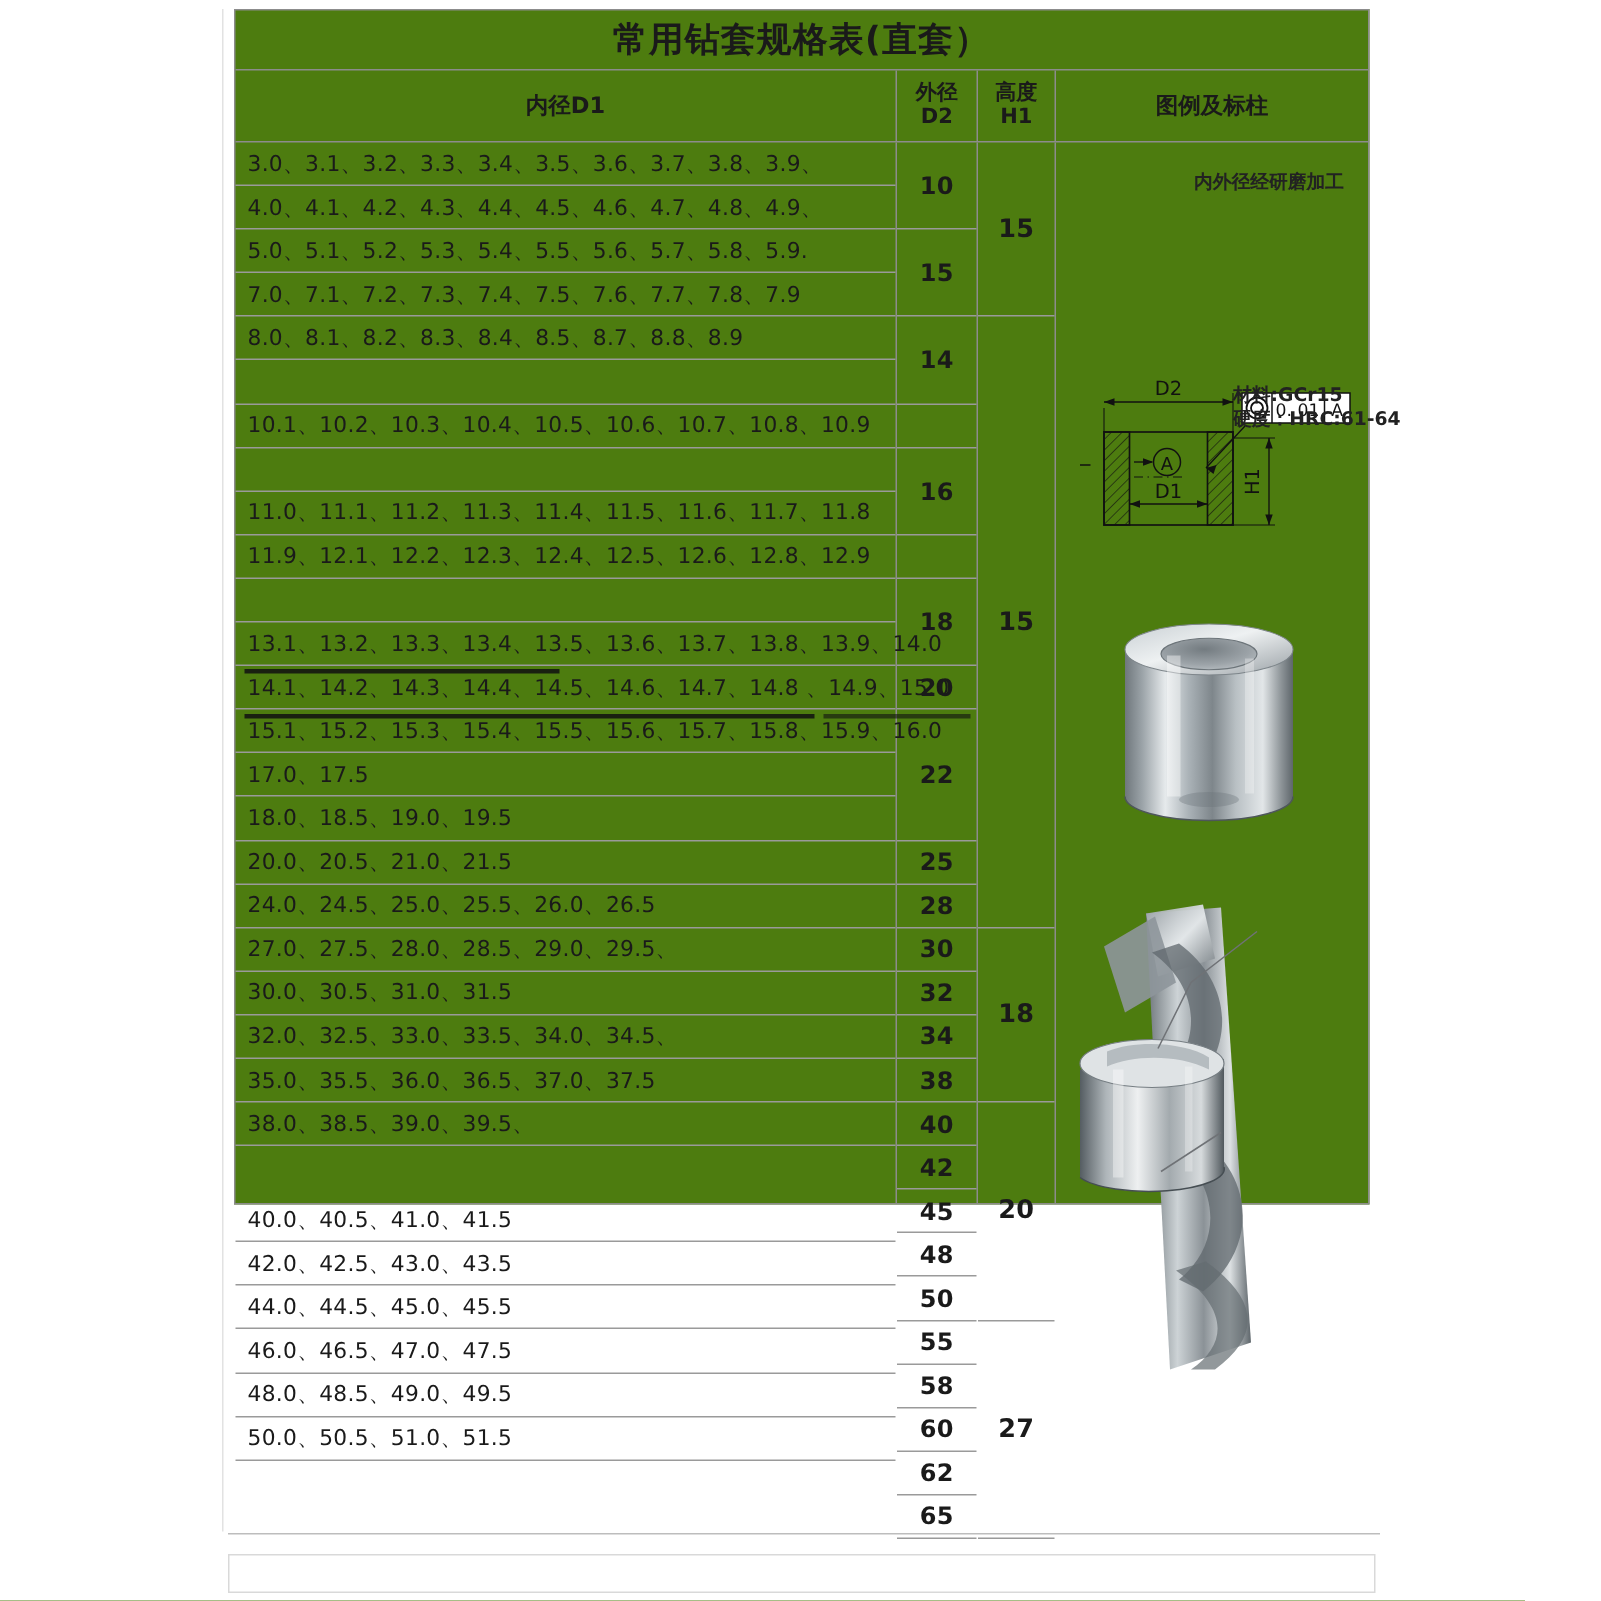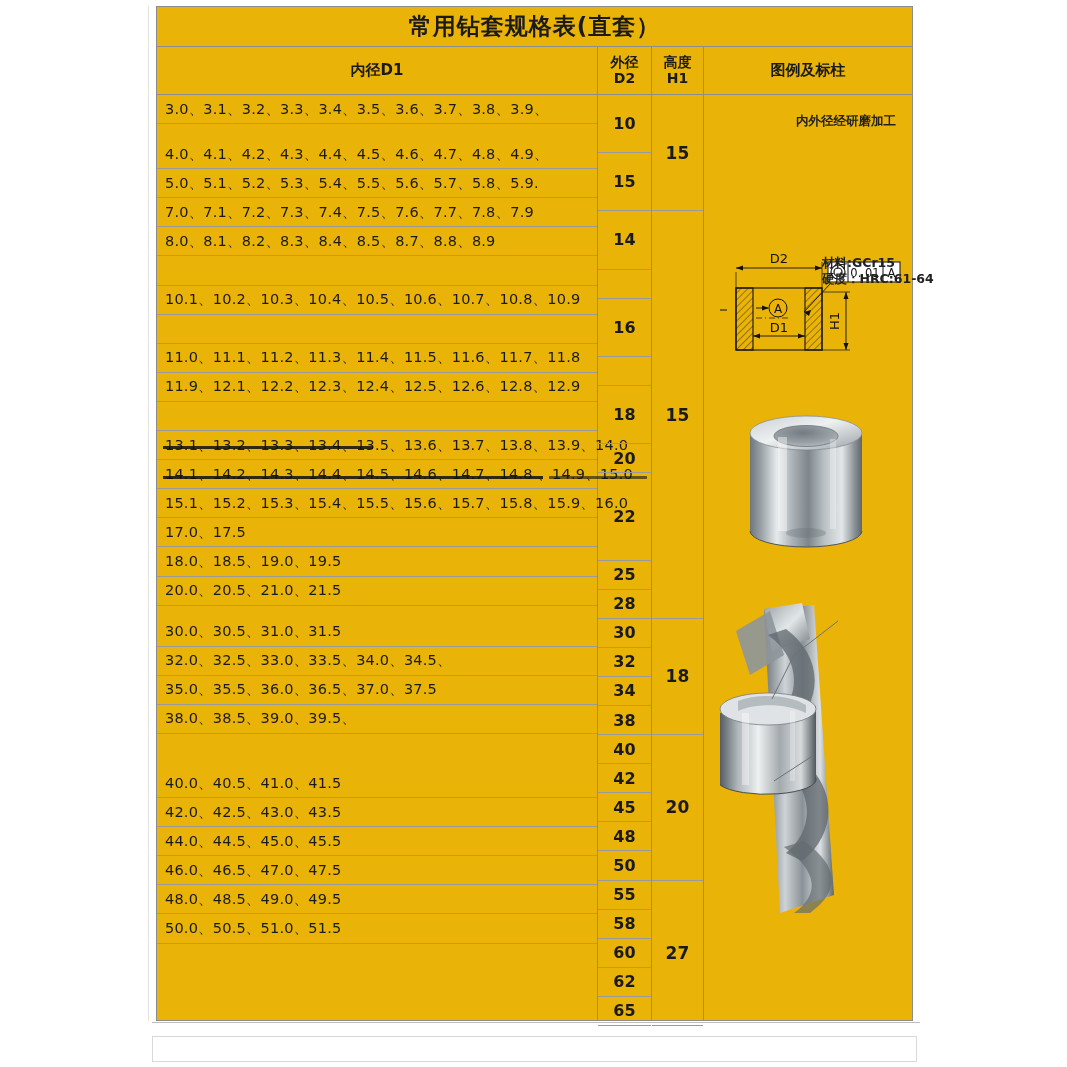--- a/index.html
+++ b/index.html
@@ -13,24 +13,24 @@
     position:relative;
   }
   .page{
     position:absolute;
     left:0;top:0;width:1067px;height:1067px;
   }
   
   .sheet{
     position:absolute;
     left:156px;top:6px;
-    width:757px;height:1015px;
+    width:757px;height:797px;
     border:1.5px solid #8c8c8c;
     box-sizing:border-box;
-    background:#eab308;
+    background:#4d7c0f;
   }
   
   .title-band{
     position:absolute;left:0;top:0;width:100%;height:40px;
     border-bottom:1.5px solid #8c8c8c;
     box-sizing:border-box;
     display:flex;align-items:center;justify-content:center;
   }
   .title-band .t{
     font-size:23px;font-weight:bold;letter-spacing:1px;
@@ -137,21 +137,21 @@
         </span>
       </div>
       <div class="hc hc-fig">图例及标柱</div>
     </div>
 
     <div class="body-band">
       <div class="col-d1" id="colD1">
           <div class="cell" style="height: 29.1px;">
             <span>3.0、3.1、3.2、3.3、3.4、3.5、3.6、3.7、3.8、3.9、</span>
           </div>
-          <div class="cell" style="height: 29.1px; margin-top: 16px;">
+          <div class="cell" style="height: 29.1px;">
             <span>4.0、4.1、4.2、4.3、4.4、4.5、4.6、4.7、4.8、4.9、</span>
           </div>
           <div class="cell" style="height: 29.1px;">
             <span>5.0、5.1、5.2、5.3、5.4、5.5、5.6、5.7、5.8、5.9.</span>
           </div>
           <div class="cell" style="height: 29.1px;">
             <span>7.0、7.1、7.2、7.3、7.4、7.5、7.6、7.7、7.8、7.9</span>
           </div>
           <div class="cell" style="height: 29.1px;">
             <span>8.0、8.1、8.2、8.3、8.4、8.5、8.7、8.8、8.9</span>
@@ -185,21 +185,27 @@
           </div>
           <div class="cell" style="height: 29.1px;">
             <span>17.0、17.5</span>
           </div>
           <div class="cell" style="height: 29.1px;">
             <span>18.0、18.5、19.0、19.5</span>
           </div>
           <div class="cell" style="height: 29.1px;">
             <span>20.0、20.5、21.0、21.5</span>
           </div>
-          <div class="cell" style="height: 29.1px; margin-top: 12px;">
+          <div class="cell" style="height: 29.1px;">
+            <span>24.0、24.5、25.0、25.5、26.0、26.5</span>
+          </div>
+          <div class="cell" style="height: 29.1px;">
+            <span>27.0、27.5、28.0、28.5、29.0、29.5、</span>
+          </div>
+          <div class="cell" style="height: 29.1px;">
             <span>30.0、30.5、31.0、31.5</span>
           </div>
           <div class="cell" style="height: 29.1px;">
             <span>32.0、32.5、33.0、33.5、34.0、34.5、</span>
           </div>
           <div class="cell" style="height: 29.1px;">
             <span>35.0、35.5、36.0、36.5、37.0、37.5</span>
           </div>
           <div class="cell" style="height: 29.1px;">
             <span>38.0、38.5、39.0、39.5、</span>

